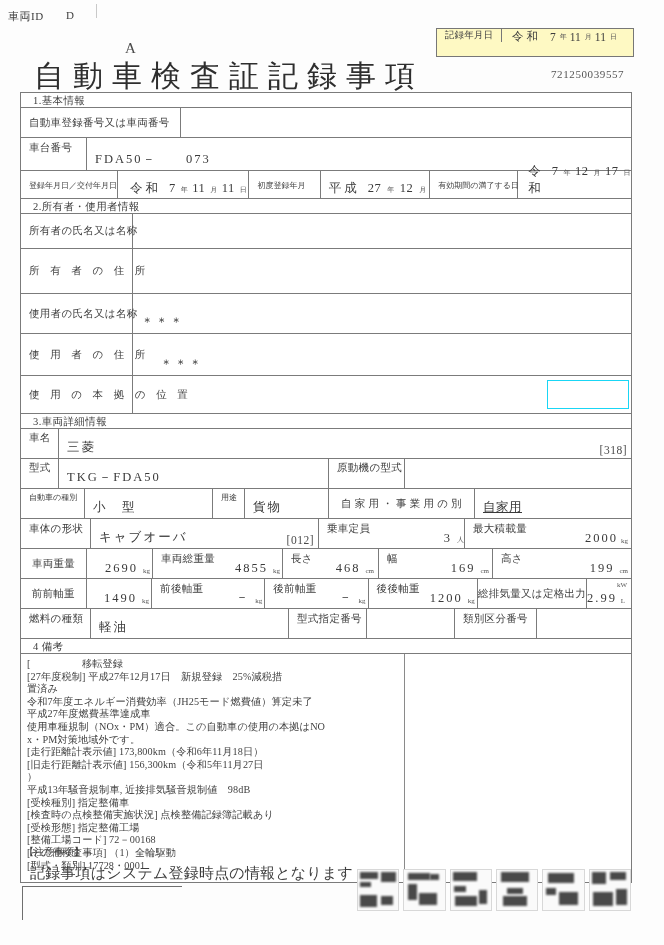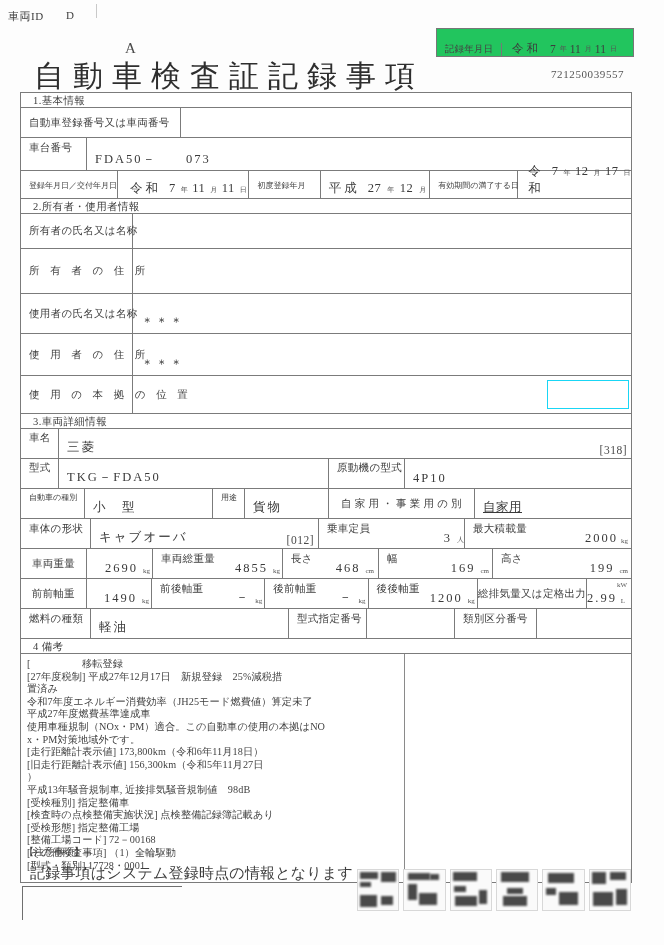--- a/index.html
+++ b/index.html
@@ -24,22 +24,22 @@
 
   
   .rec-date-box {
     position: absolute;
     left: 436px;
     top: 28px;
     width: 196px;
     height: 27px;
     border: 1px solid #777;
     display: flex;
-    align-items: flex-end;
-    background: #22c55e;
+    align-items: flex-start;
+    background: #fef9c3;
   }
   .rec-date-label {
     width: 64px;
     border-right: 1px solid #777;
     font-size: 9.5px;
     display: flex;
     align-items: center;
     justify-content: center;
     letter-spacing: .2px;
     color: #444;
@@ -375,21 +375,21 @@
 
     <div class="row" style="height:40px;">
       <div class="cell vsep" style="width:112px;height:100%;">
         <span class="lbl">使用者の氏名又は名称</span>
       </div>
       <div class="cell" style="flex:1;height:100%;">
         <span class="val">＊＊＊</span>
       </div>
     </div>
 
-    <div class="row" style="height:42px;">
+    <div class="row" style="height:42px;gap:19px;">
       <div class="cell vsep" style="width:112px;height:100%;">
         <span class="lbl sp">使 用 者 の 住 所</span>
       </div>
       <div class="cell" style="flex:1;height:100%;">
         <span class="val">＊＊＊</span>
       </div>
     </div>
 
     <div class="row" style="height:38px;gap:19px;">
       <div class="cell vsep" style="width:112px;height:100%;">
@@ -417,23 +417,20 @@
 
     <div class="row h30">
       <div class="cell vsep" style="width:38px;height:100%;align-items:flex-start;padding-top:2px;">
         <span class="lbl">型式</span>
       </div>
       <div class="cell vsep" style="width:270px;height:100%;">
         <span class="val">TKG－FDA50</span>
       </div>
       <div class="cell vsep" style="width:76px;height:100%;align-items:flex-start;padding-top:2px;">
         <span class="lbl">原動機の型式</span>
-      </div>
-      <div class="cell" style="flex:1;height:100%;">
-        <span class="val">4P10</span>
       </div>
     </div>
 
     <div class="row h30">
       <div class="cell vsep" style="width:64px;height:100%;align-items:flex-start;padding-top:3px;">
         <span class="lbl sm">自動車の種別</span>
       </div>
       <div class="cell vsep" style="width:128px;height:100%;text-align:center;">
         <span class="val">小　型</span>
       </div>

